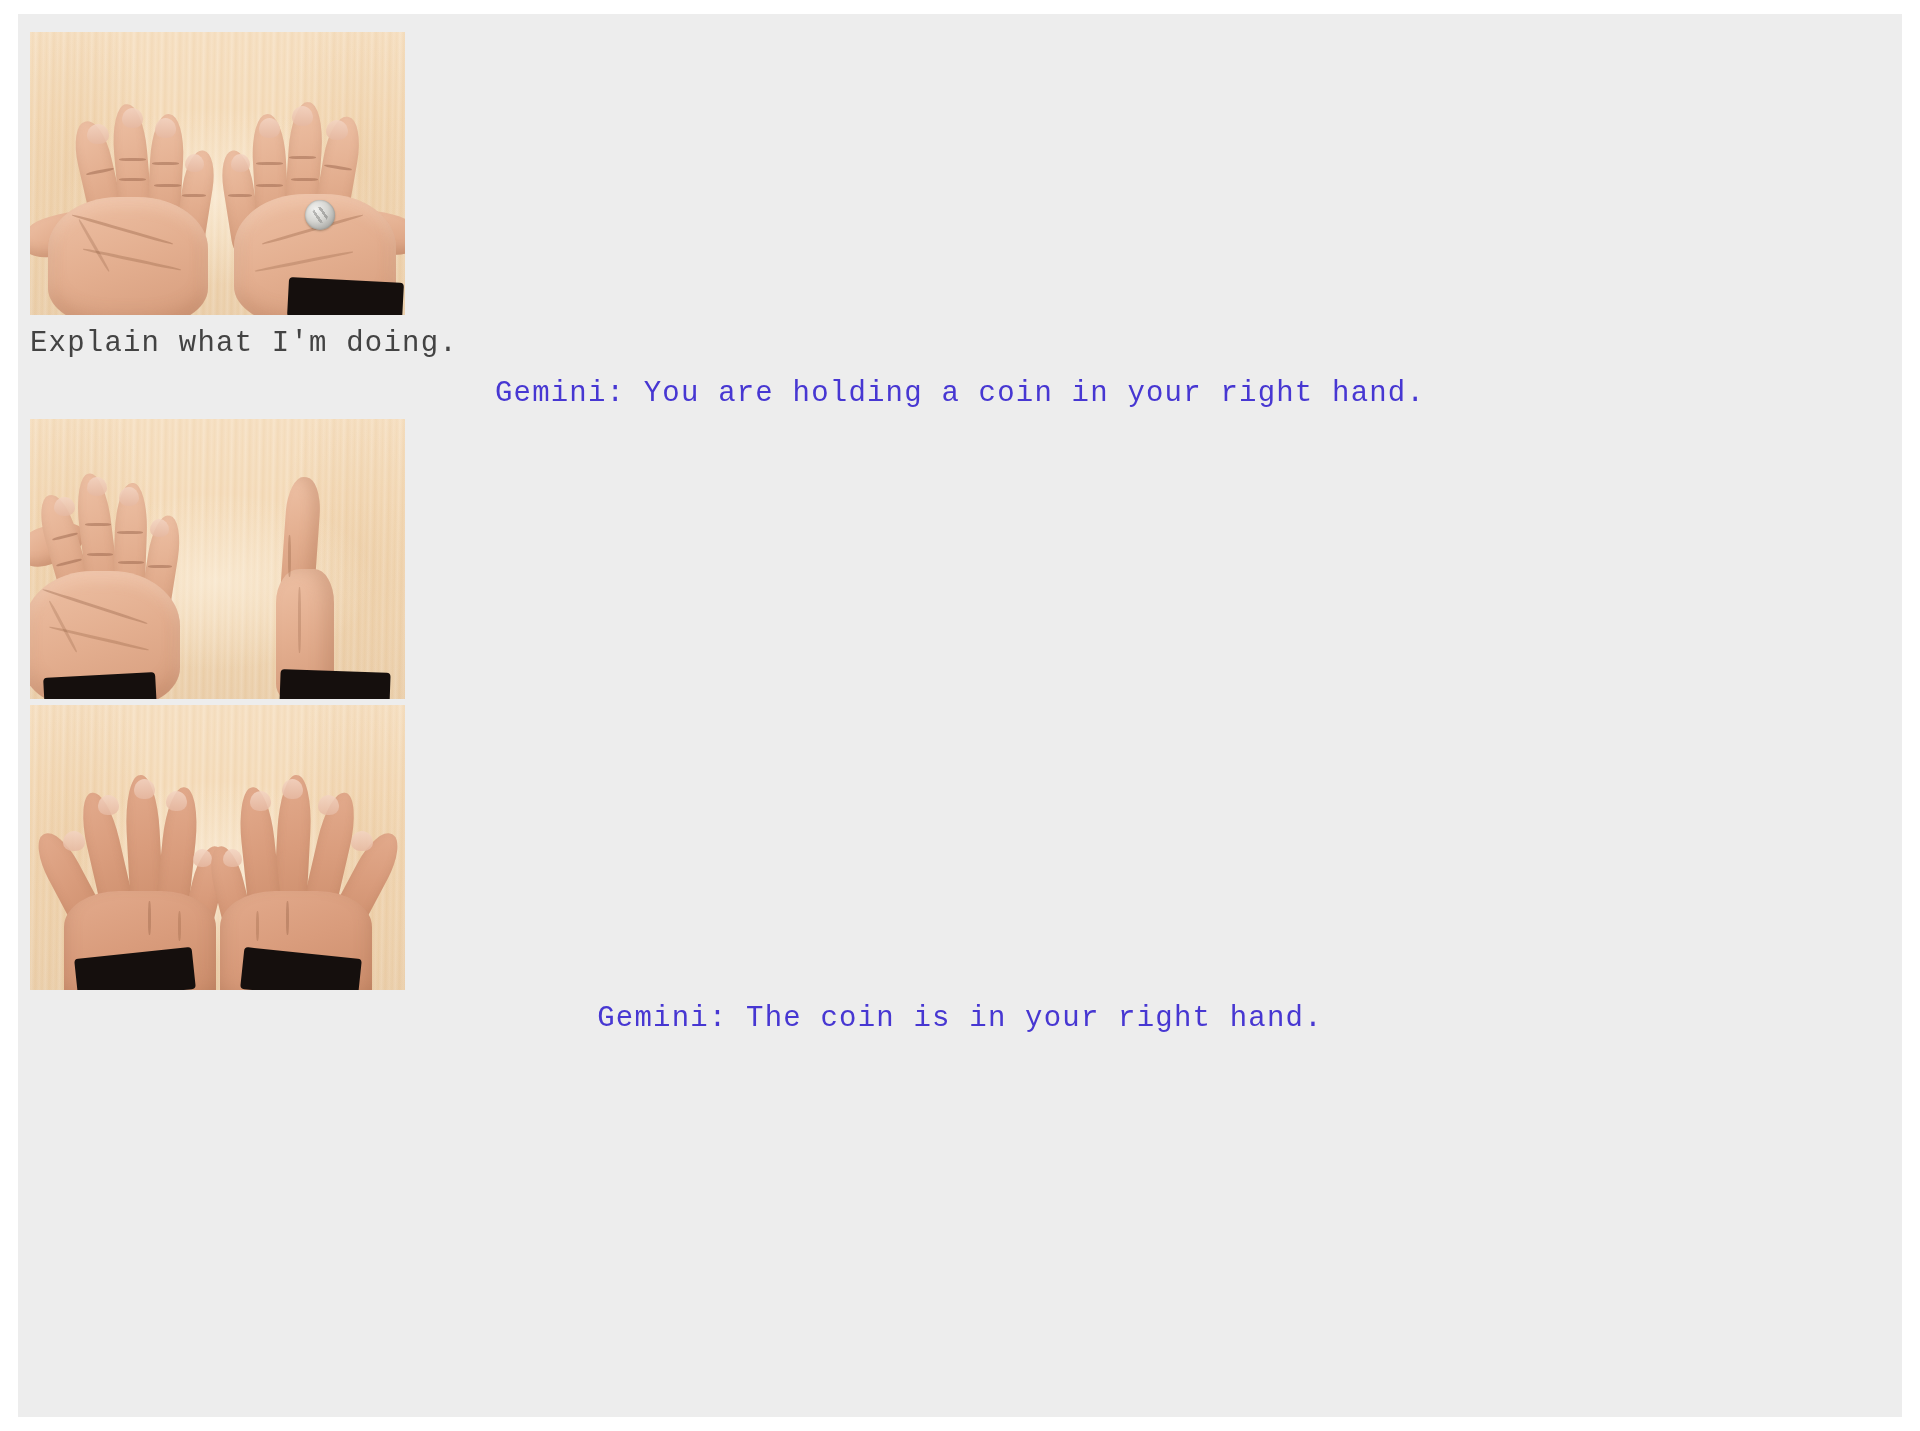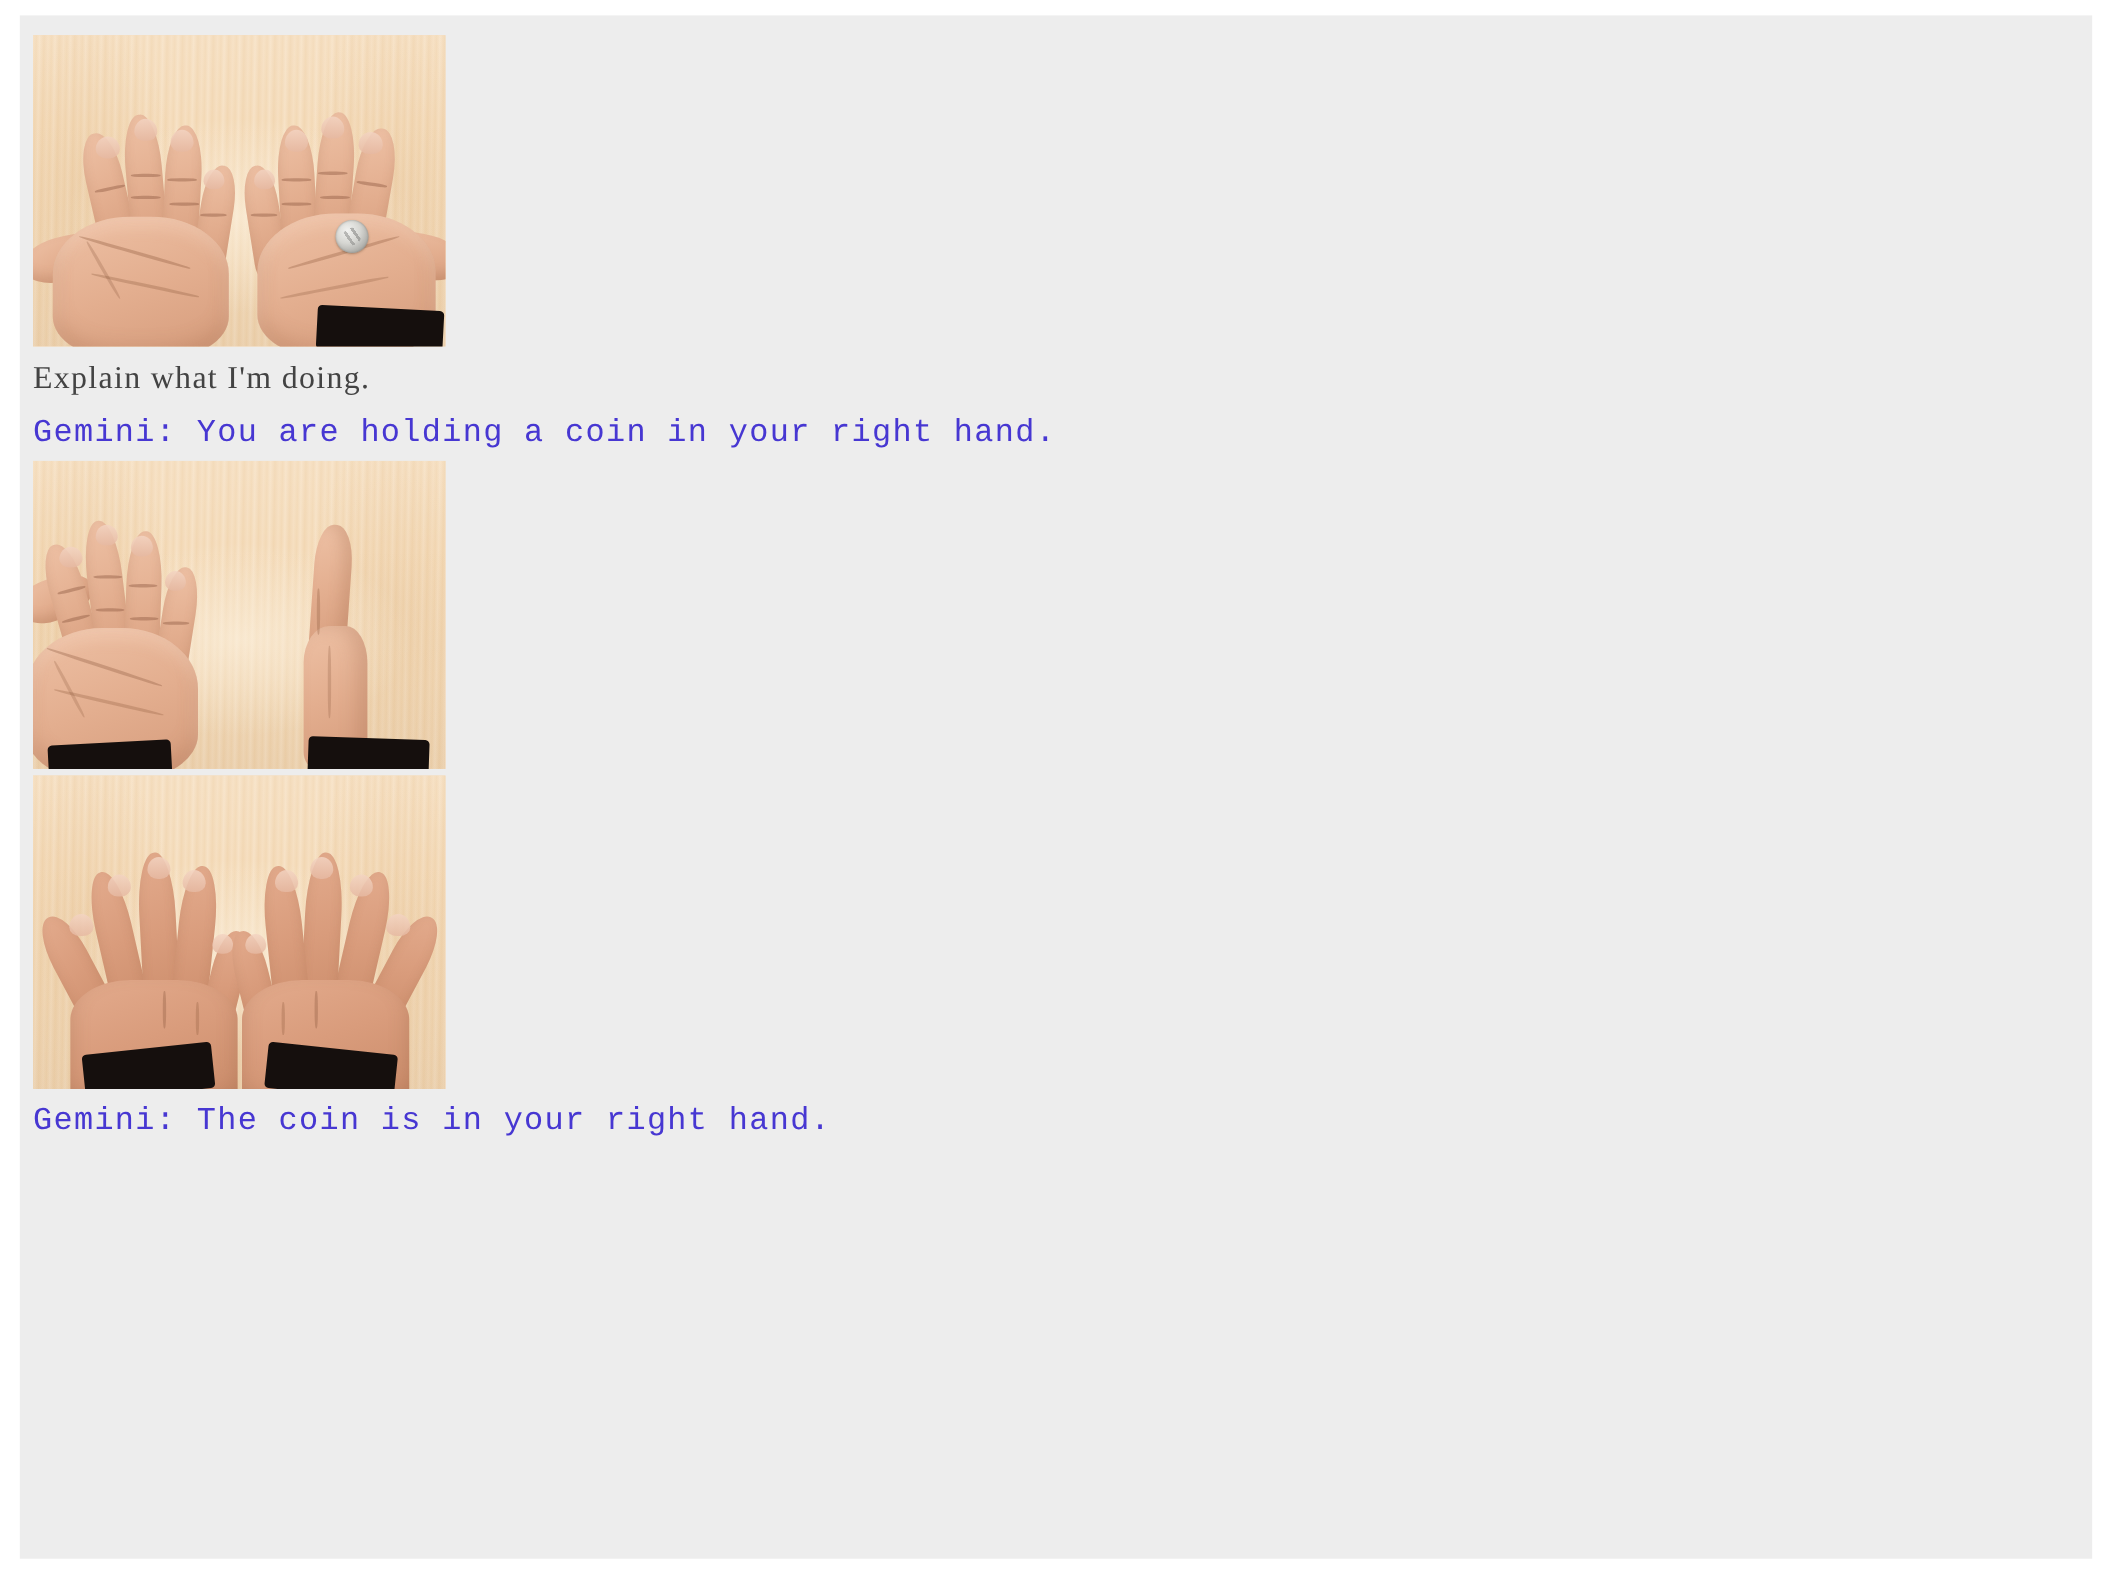--- a/index.html
+++ b/index.html
@@ -140,22 +140,22 @@
   .text-block {
     padding: 4px 0 0 0;
   }
   .line {
     font-family: "Liberation Mono", "DejaVu Sans Mono", monospace;
     font-size: 29px;
     line-height: 50px;
     letter-spacing: 1.2px;
     white-space: pre;
   }
-  .line-user { color: #434343; font-family: Liberation Serif, serif; }
-  .line-model { color: #4737d2; }
+  .line-user { color: #434343; }
+  .line-model { color: #4737d2; text-align: center; }
 
   .gap-sm { height: 6px; }
 </style>
 </head>
 <body>
 
 <div class="page-frame">
   <div class="content-panel">
     <div class="conversation">
 

